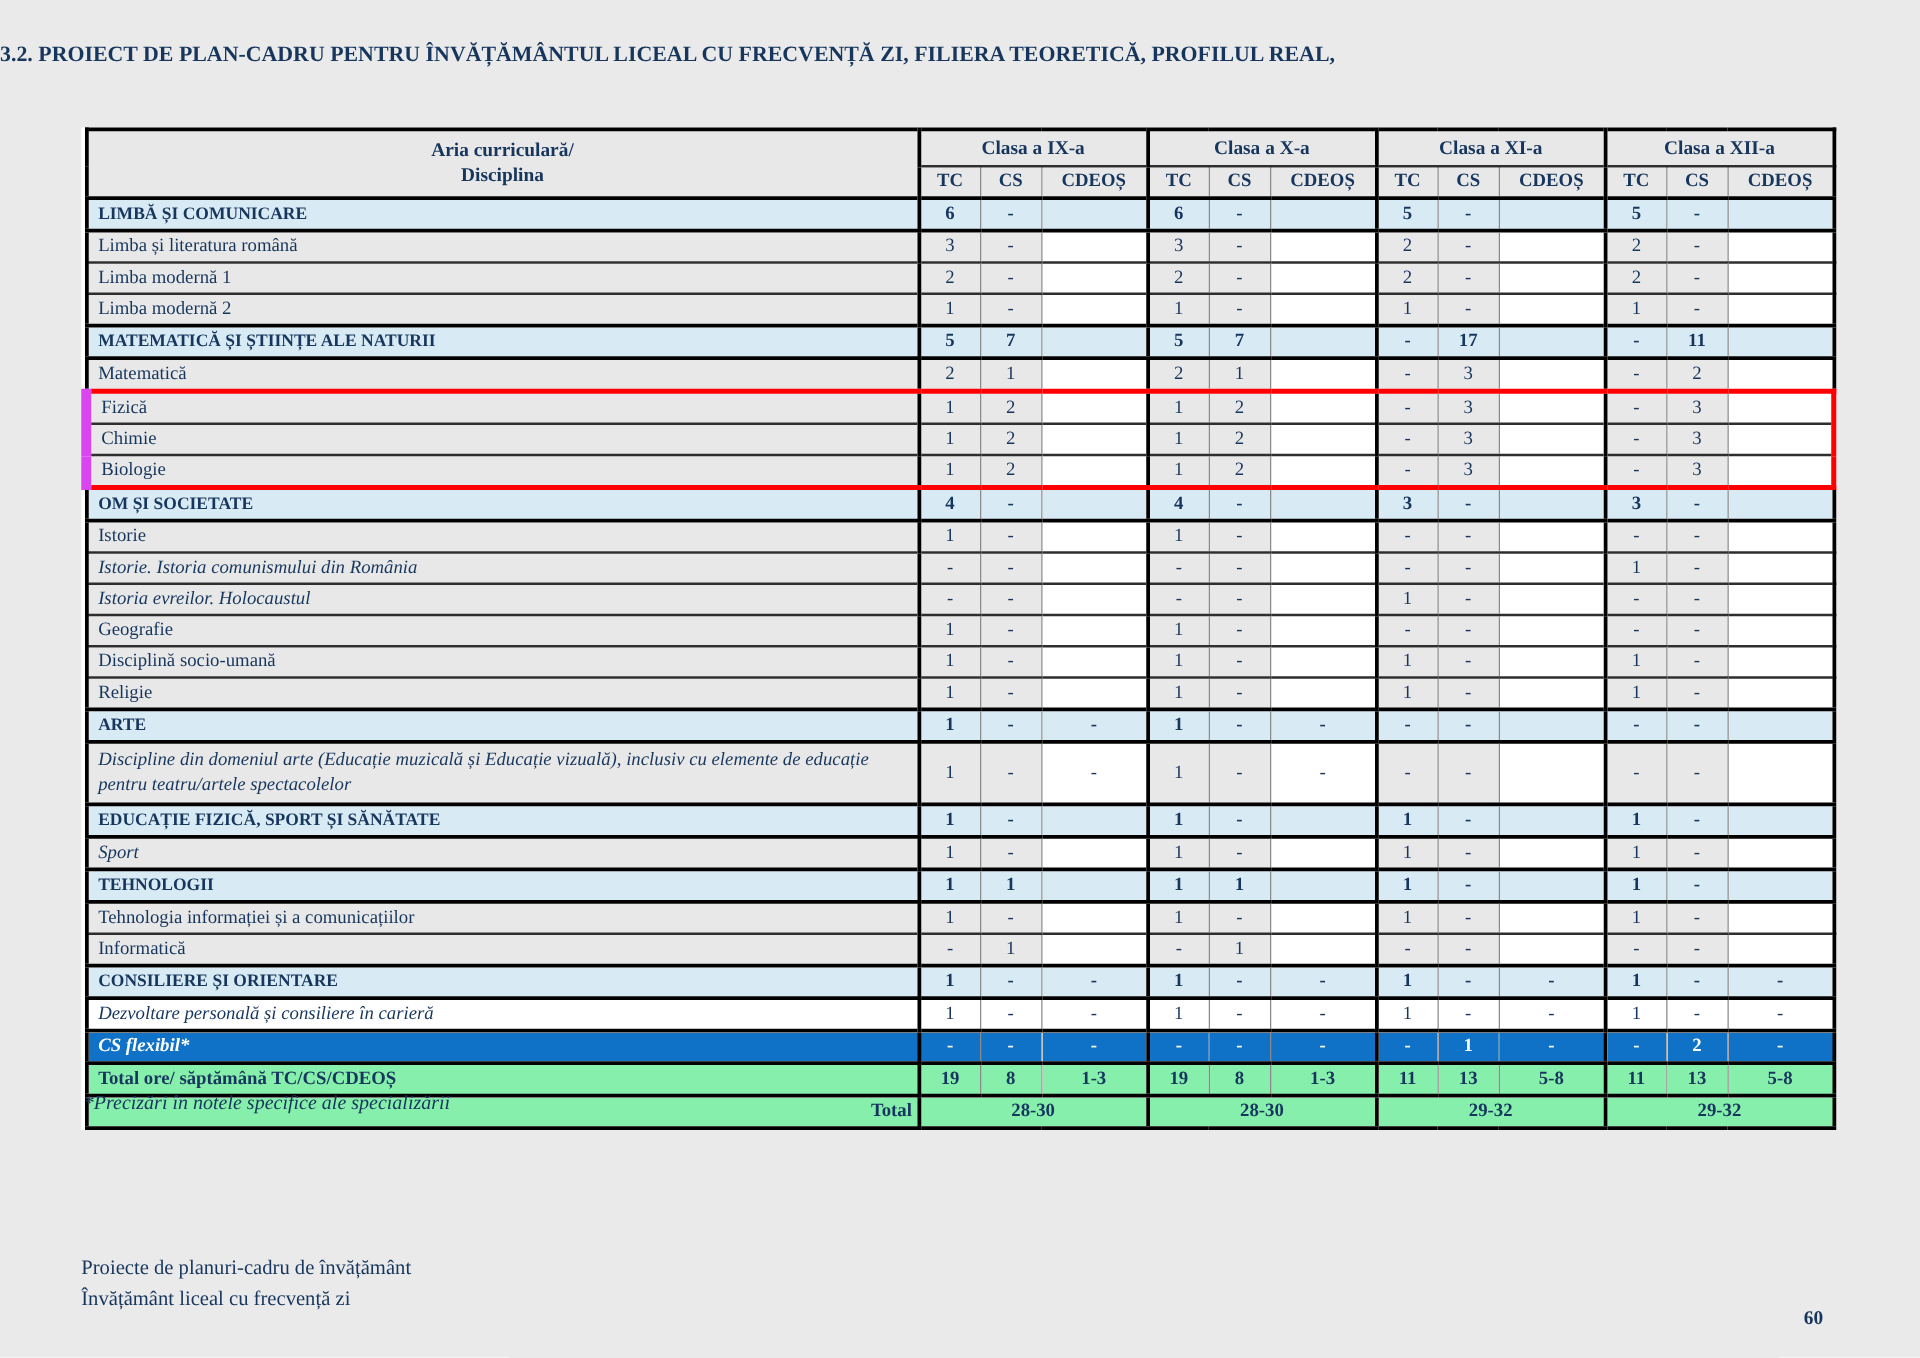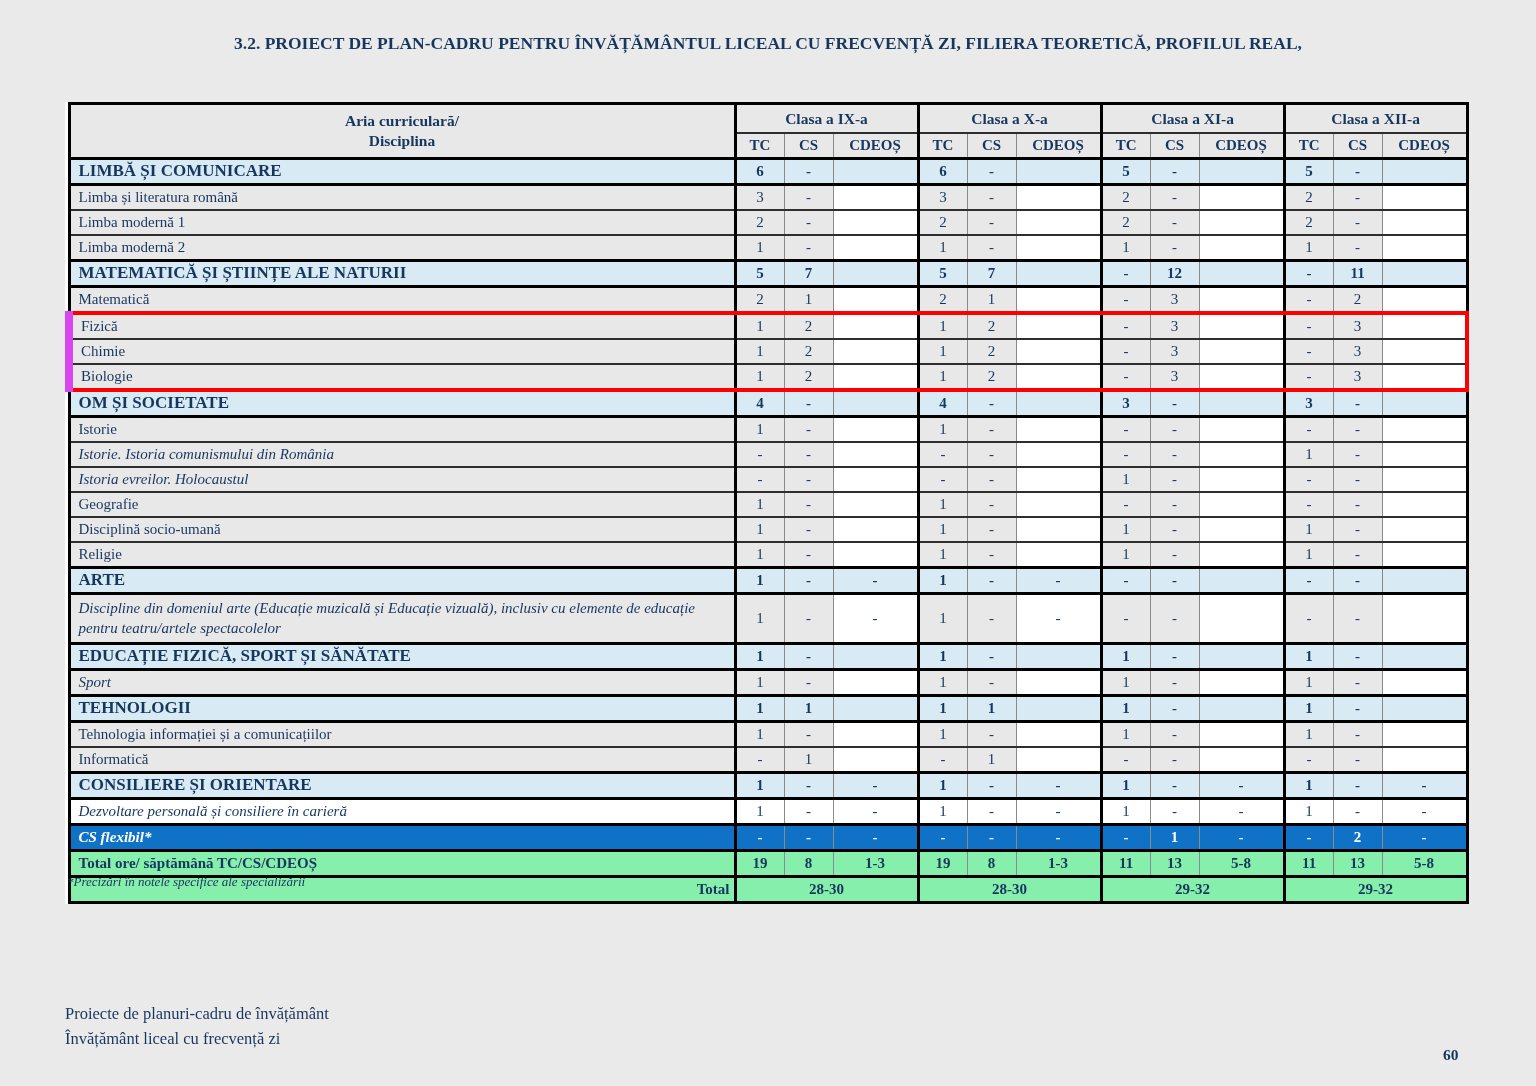--- a/index.html
+++ b/index.html
@@ -6,21 +6,20 @@
   body {
     width:1536px; height:1086px;
     background:#eaeaea;
     font-family:"Liberation Serif","DejaVu Serif",serif;
     color:#17365d;
     position:relative;
     overflow:hidden;
   }
   .title {
     margin-top:30px;
-    text-align:center;
     font-weight:bold;
     font-size:17.5px;
     line-height:1.5;
     color:#17365d;
   }
   table.plan {
     position:absolute; left:65px; top:102px;
     width:1372px;
     border-collapse:collapse;
     table-layout:fixed;
@@ -40,39 +39,39 @@
     white-space:nowrap;
     color:#17365d;
   }
   thead th { background:#e8e8e8; font-weight:bold; text-align:center; }
   thead tr.r1 th { height:27px; font-size:15.5px; }
   thead th.arialbl { line-height:1.3; }
   .gs { border-left:3px solid #000; }
   td.label { text-align:left; padding-left:8px; border-right:3px solid #000; }
   td.num { text-align:center; }
   tr.category td { background:#d8eaf4; font-weight:bold; border-top:3px solid #000; border-bottom:3px solid #000; }
-  tr.category td.label { font-size:17px; }
+  tr.category td.label { font-size:14px; }
   tr.disc td.label, tr.disc td.c0, tr.disc td.c1 { background:#e8e8e8; }
   tr.disc td.c2 { background:#ffffff; }
   tr.it td.label { font-style:italic; }
   tr.tall td { height:47px; }
   tr.tall td.label { white-space:normal; line-height:1.3; }
   tr.white td { background:#ffffff; }
   tr.flex td { background:#0f72c6; color:#ffffff; font-weight:bold; border-top:3px solid #000; border-bottom:3px solid #000; }
   tr.totalore td, tr.totalrow td { background:#86efac; font-weight:bold; border-top:3px solid #000; border-bottom:3px solid #000; }
   tr.totalrow td.label { text-align:right; padding-left:0; }
   
   tr.hl td:first-child { border-left:8px solid #d946ef; }
   tr.hl td:last-child { border-right:4px solid #ff0000; }
   tr.hlfirst td { border-top:4px solid #ff0000; }
   tr.hllast td { border-bottom:4px solid #ff0000; }
   .footnote {
     position:absolute; left:67px; top:874px;
     font-style:italic;
-    font-size:13px;
+    font-size:16px;
   }
   .footer-block {
     position:absolute; left:65px; top:1002px;
     font-size:16.5px;
     line-height:1.5;
   }
   .page-number {
     position:absolute; left:1443px; top:1046px;
     font-weight:bold;
     font-size:15.5px;
@@ -190,21 +189,21 @@
       </tr>
       <tr class="category">
         <td class="label">MATEMATICĂ ȘI ȘTIINȚE ALE NATURII</td>
         <td class="num c0 gs">5</td>
         <td class="num c1">7</td>
         <td class="num c2"></td>
         <td class="num c0 gs">5</td>
         <td class="num c1">7</td>
         <td class="num c2"></td>
         <td class="num c0 gs">-</td>
-        <td class="num c1">12</td>
+        <td class="num c1">17</td>
         <td class="num c2"></td>
         <td class="num c0 gs">-</td>
         <td class="num c1">11</td>
         <td class="num c2"></td>
       </tr>
       <tr class="disc">
         <td class="label">Matematică</td>
         <td class="num c0 gs">2</td>
         <td class="num c1">1</td>
         <td class="num c2"></td>

